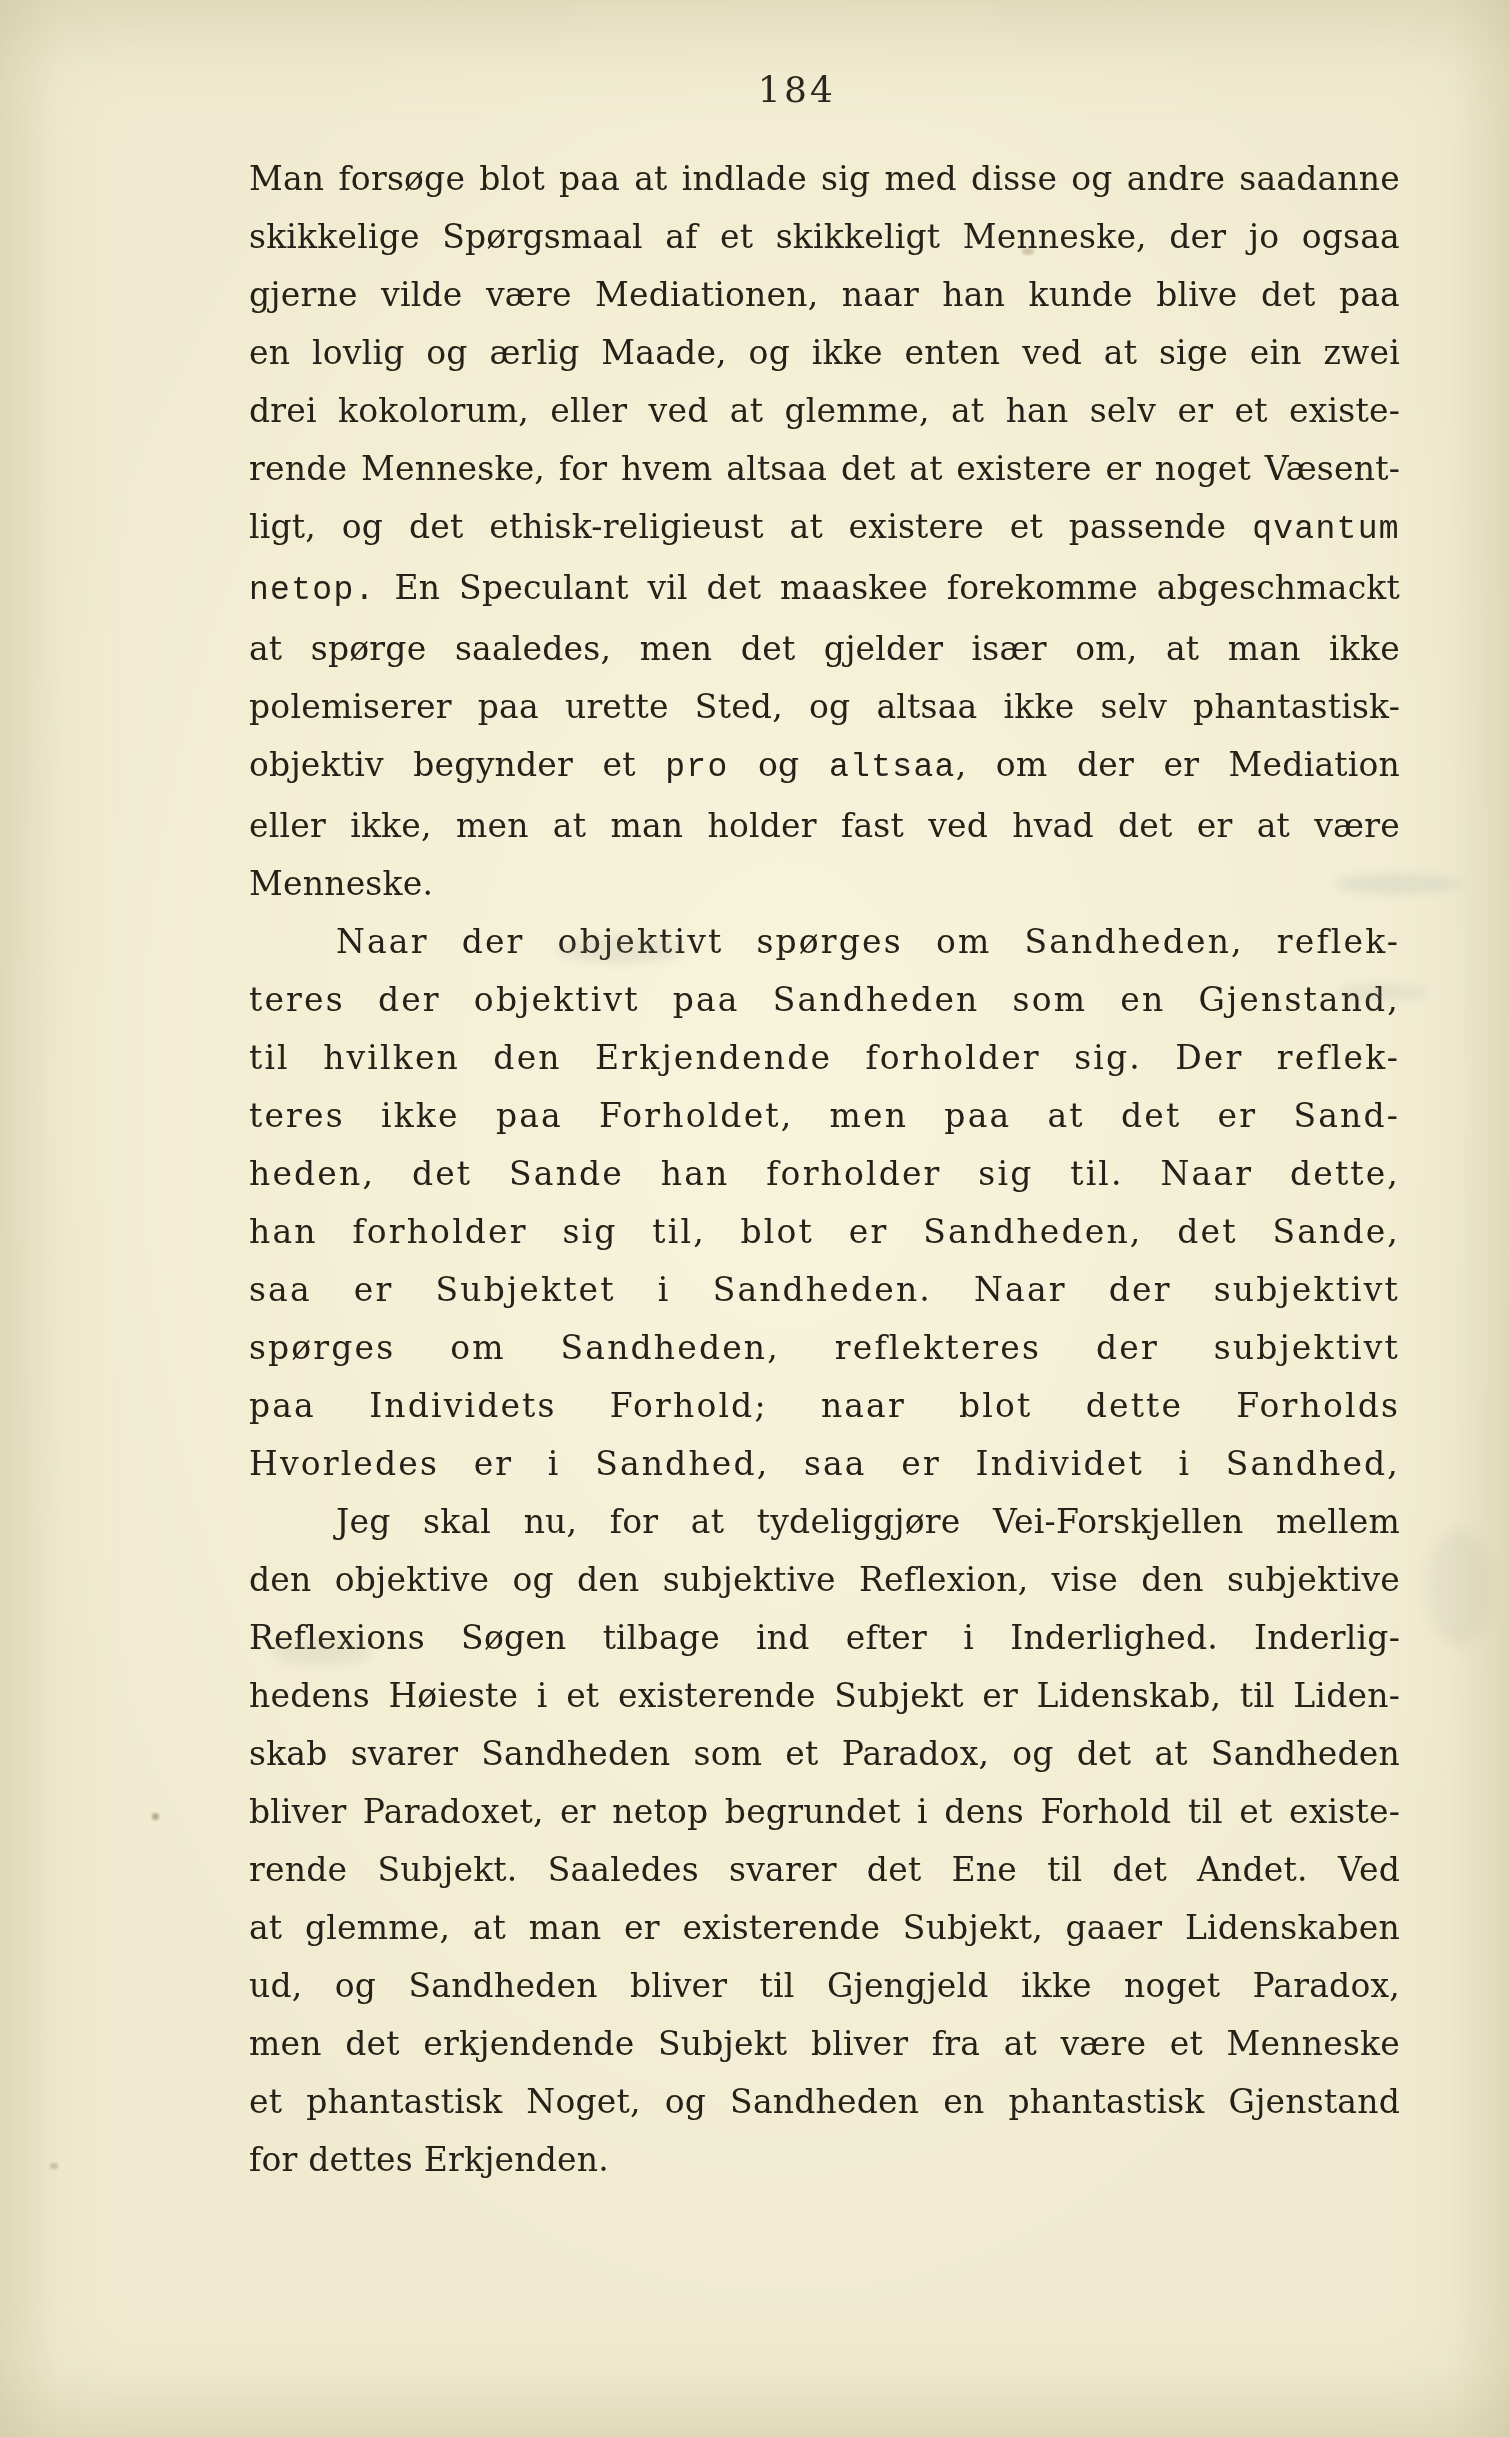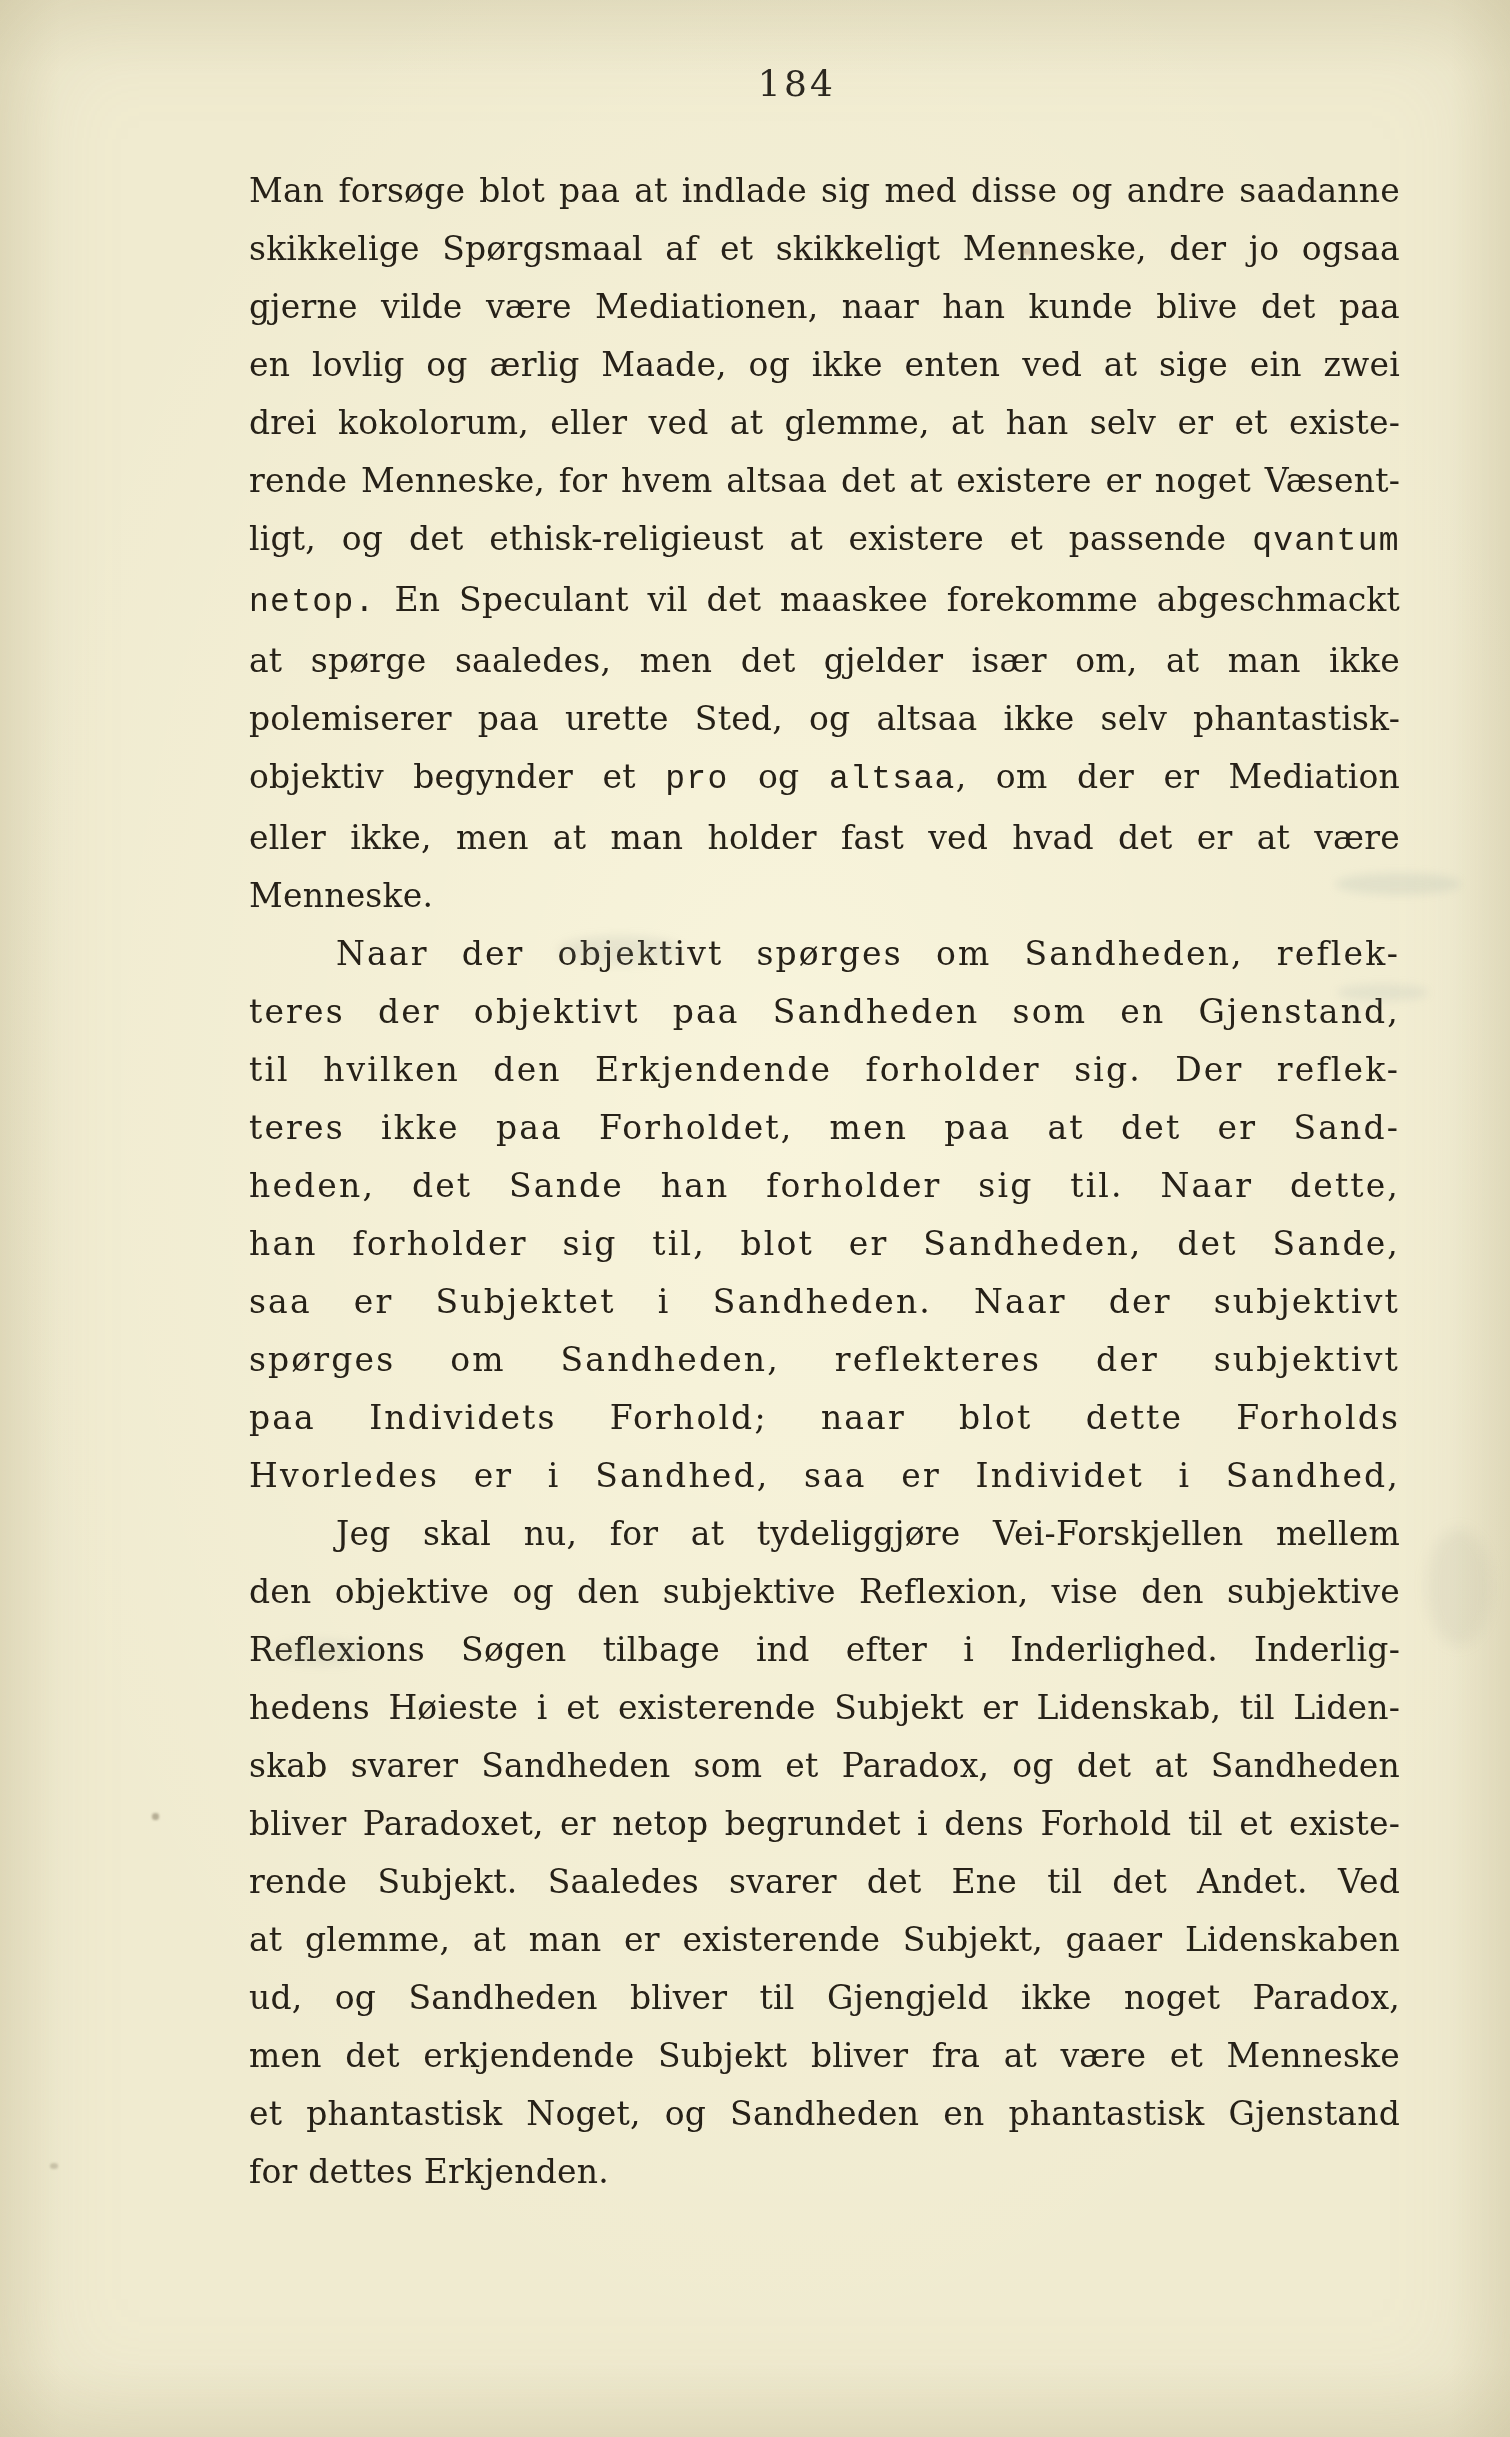--- a/index.html
+++ b/index.html
@@ -17,32 +17,32 @@
       linear-gradient(90deg, rgba(205,196,160,0.25) 0%, rgba(0,0,0,0) 4%, rgba(0,0,0,0) 96%, rgba(205,196,160,0.28) 100%),
       linear-gradient(180deg, rgba(210,202,168,0.22) 0%, rgba(0,0,0,0) 3%, rgba(0,0,0,0) 97%, rgba(208,200,164,0.25) 100%);
     background-color: var(--paper, #f0ebd0);
     overflow: hidden;
     box-shadow: inset 0 0 116px rgba(170,158,115,0.28);
     font-family: "DejaVu Serif", serif;
     color: var(--ink, #262118);
   }
   .pagenum {
     position: absolute;
-    top: 63px;
+    top: 69px;
     left: 248px;
     width: 1098px;
     text-align: center;
     font-size: 36px;
     letter-spacing: 3.3px;
     color: #2c2820;
   }
   .text-block {
     position: absolute;
     left: 249px;
-    top: 162px;
+    top: 150px;
     width: 1151px;
     font-size: 33px;
     line-height: 58px;
     letter-spacing: 0.2px;
   }
   .line {
     display: block;
     text-align: justify;
     text-align-last: justify;
     white-space: normal;

